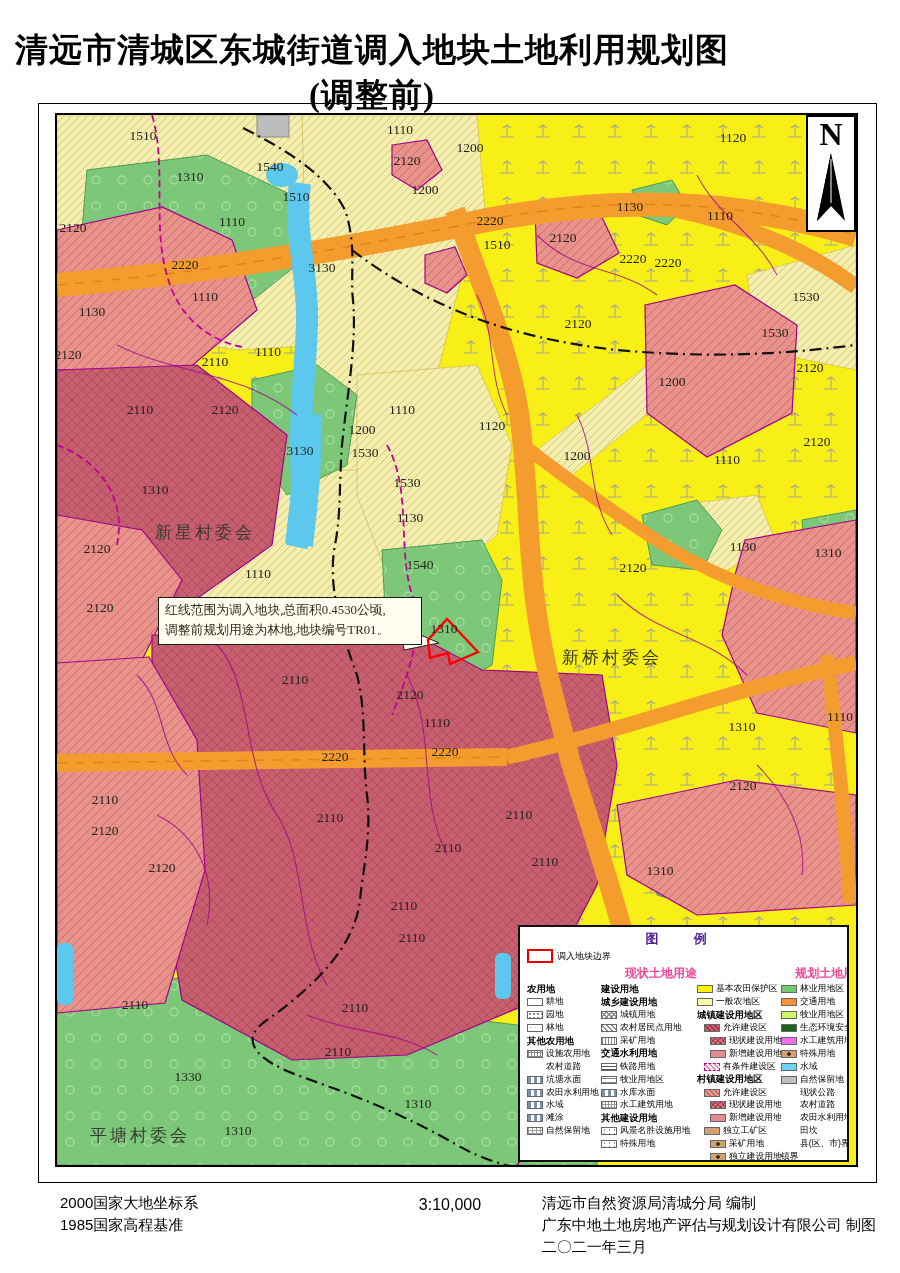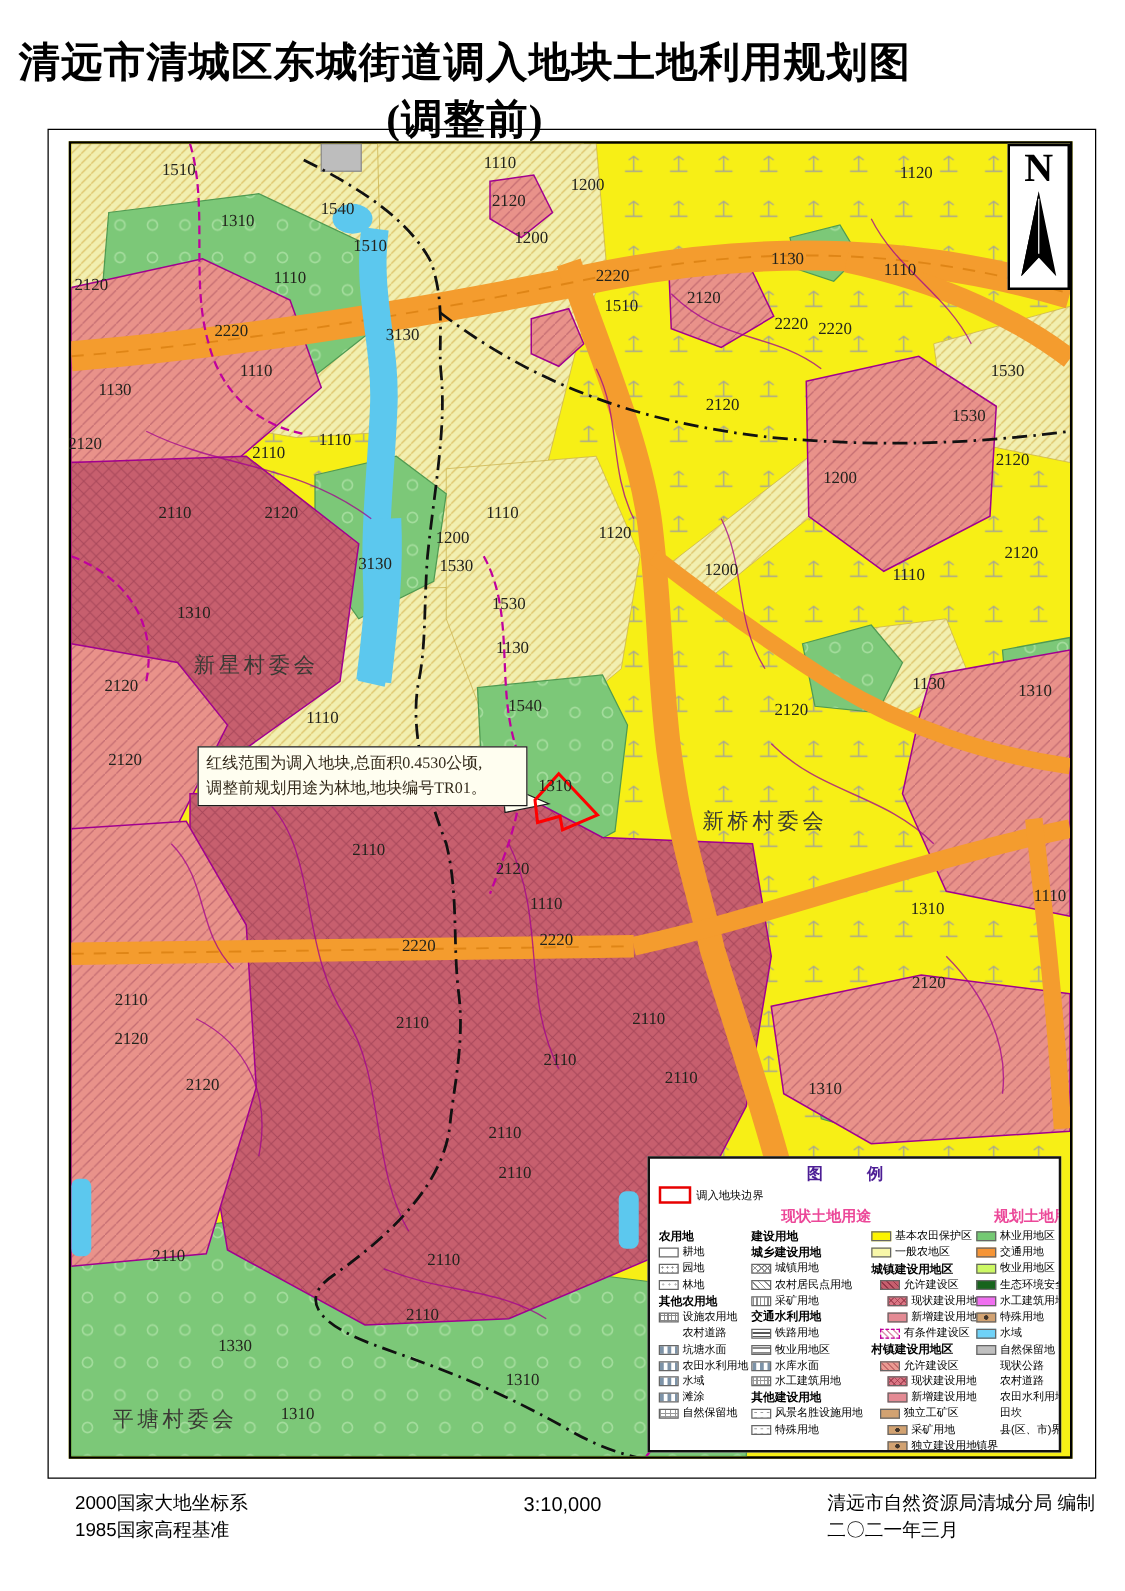--- a/index.html
+++ b/index.html
@@ -550,15 +550,16 @@
 </div>
 
 <div id="footer">
   <div class="fl">
     <div>2000国家大地坐标系</div>
     <div>1985国家高程基准</div>
   </div>
   <div class="fc">3:10,000</div>
   <div class="fr">
     <div>清远市自然资源局清城分局  编制</div>
+    <div>广东中地土地房地产评估与规划设计有限公司  制图</div>
     <div>二〇二一年三月</div>
   </div>
 </div>
 
 </body></html>

